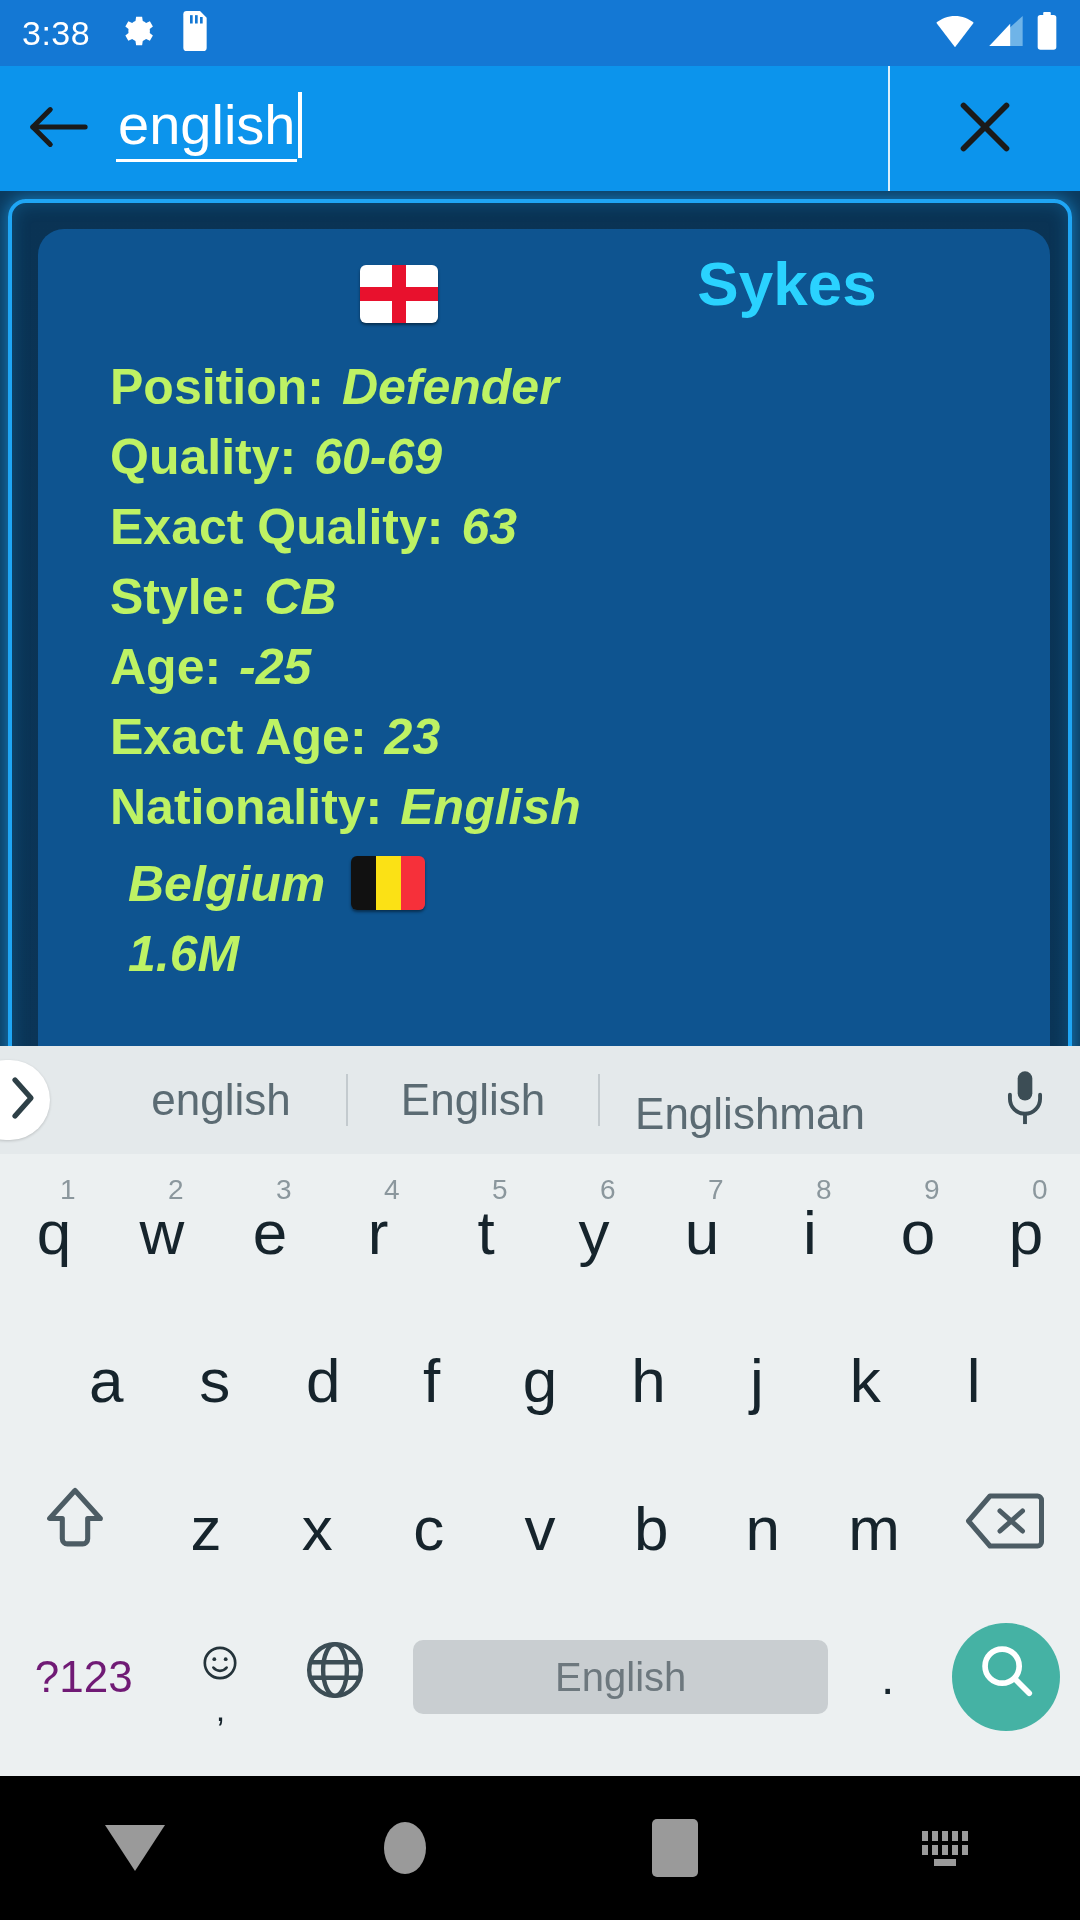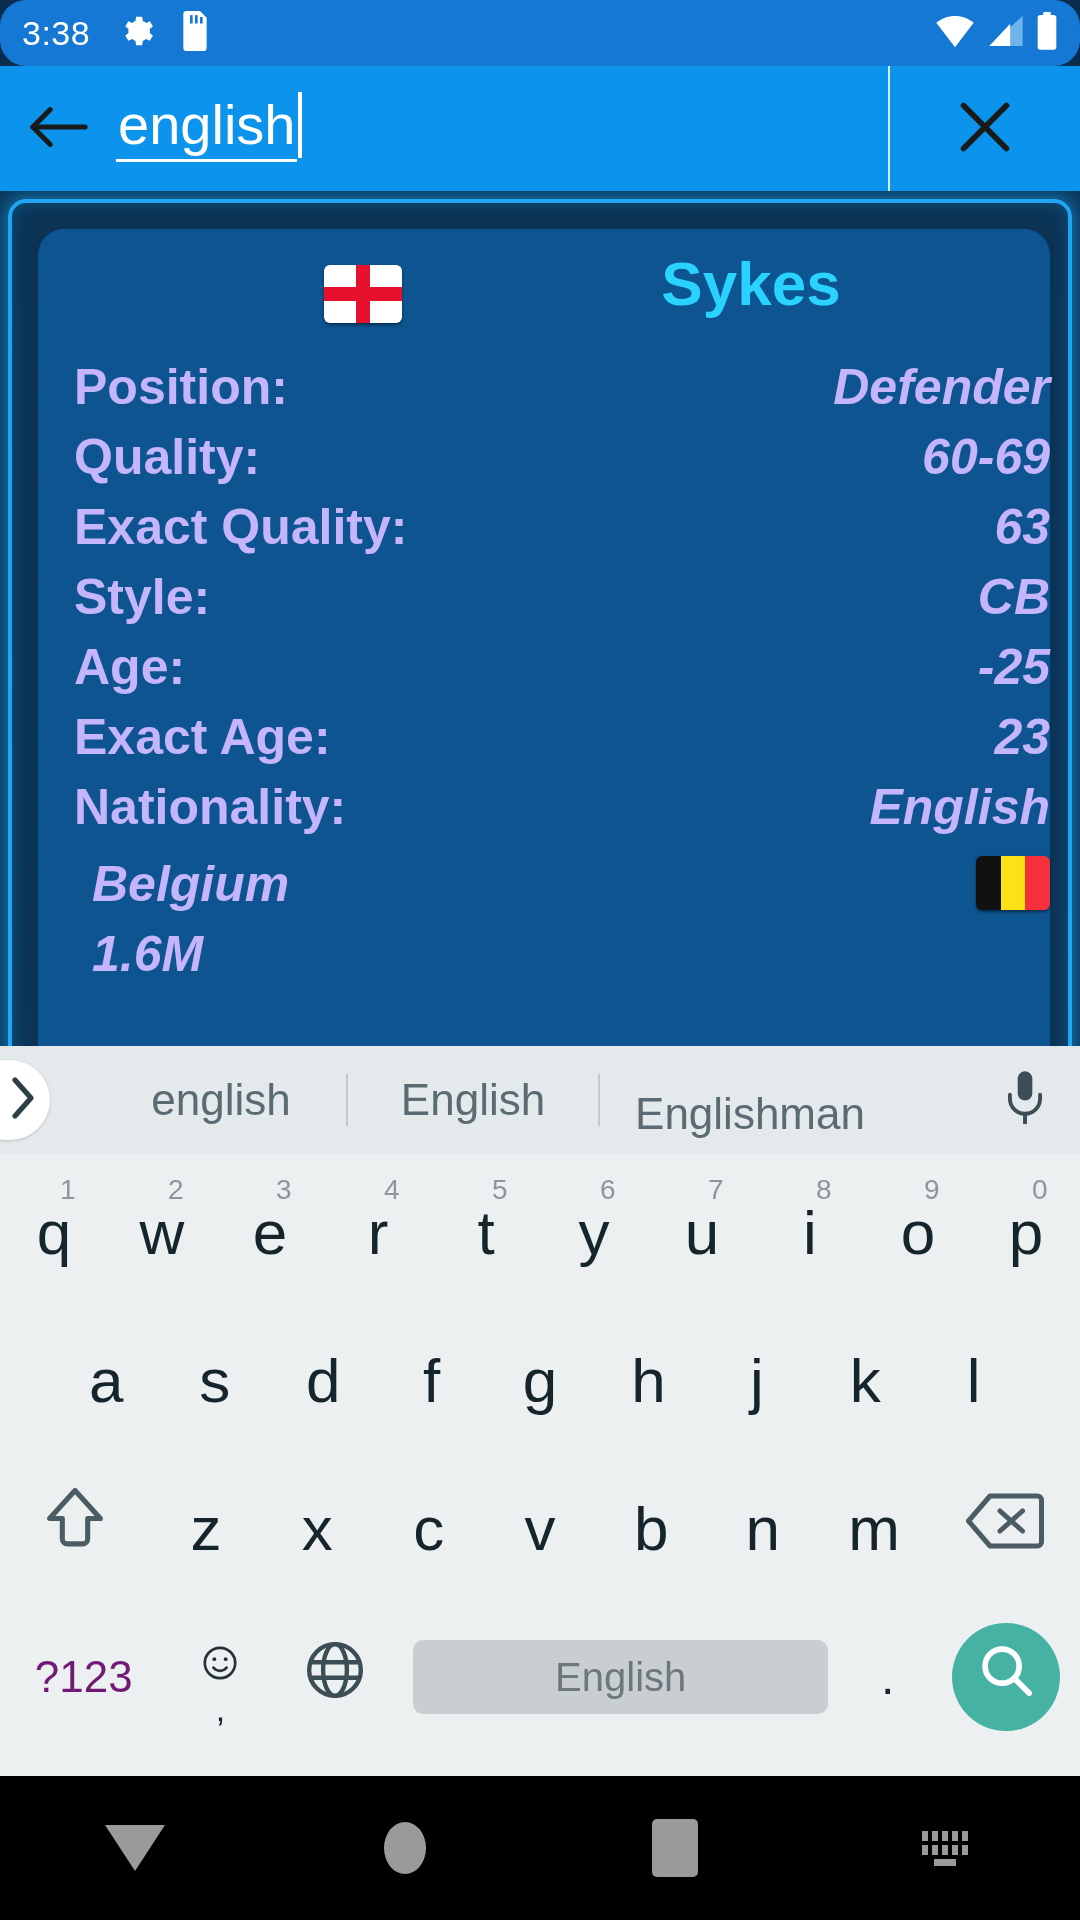--- a/index.html
+++ b/index.html
@@ -7,21 +7,21 @@
     width:1080px; height:1920px;
     background:#000;
     font-family:"Liberation Sans", sans-serif;
     overflow:hidden;
   }
   .screen { position:relative; width:1080px; height:1920px; background:#0b2d4d; }
 
   
   .statusbar {
     position:absolute; top:0; left:0; width:1080px; height:66px;
-    background:#1478d4; display:flex; align-items:center; padding:0 22px;border-radius:26px;
+    background:#1478d4; display:flex; align-items:center; padding:0 22px;
   }
   .sb-time { color:#fff; font-size:34px; font-weight:400; letter-spacing:.5px; }
   .sb-icon { margin-left:26px; display:inline-block; }
   .sb-right { margin-left:auto; display:flex; align-items:center; gap:10px; }
 
   
   .searchbar {
     position:absolute; top:66px; left:0; width:1080px; height:125px;
     background:#0c94ec; display:flex; align-items:center;
   }
@@ -51,39 +51,40 @@
     border:4px solid #1fa6f5;
     border-radius:18px;
     background:linear-gradient(180deg,#0a3354 0%, #0b3557 100%);
     box-shadow:0 0 16px 2px rgba(31,166,245,.55), inset 0 0 18px rgba(31,166,245,.25);
     overflow:hidden;
   }
   .card-inner {
     position:absolute; top:26px; left:26px; width:1012px; height:860px;
     background:#0e5490;
     border-radius:26px;
+    padding-left:36px;
   }
   .card-head {
     position:relative; height:120px; display:flex; align-items:center;
   }
   .flag-eng {
     position:absolute; left:286px; top:36px;
     width:78px; height:58px; border-radius:6px; overflow:hidden;
     background:#fff; box-shadow:0 2px 3px rgba(0,0,0,.45);
   }
   .flag-eng .bar-h { position:absolute; left:0; top:22px; width:78px; height:14px; background:#e8112d; }
   .flag-eng .bar-v { position:absolute; top:0; left:32px; width:14px; height:58px; background:#e8112d; }
   .player-name {
     position:absolute; left:548px; top:24px; width:330px; text-align:center;
     color:#2ad2ff; font-size:62px; font-weight:bold; line-height:1;
   }
   .rows { padding:8px 0 0 36px; }
   .row {
-    display:flex; align-items:baseline; color:#c4b5fd;
-    font-size:50px; line-height:1.2; margin-bottom:10px; white-space:nowrap;justify-content:space-between;
+    display:flex; align-items:baseline; color:#bef264;
+    font-size:50px; line-height:1.2; margin-bottom:10px; white-space:nowrap;
   }
   .row .lbl { font-weight:bold; }
   .row .val { font-weight:bold; font-style:italic; margin-left:18px; }
   .flag-bel {
     display:inline-block; width:74px; height:54px; margin-left:26px;
     border-radius:6px; overflow:hidden; position:relative; top:9px;
     box-shadow:0 2px 3px rgba(0,0,0,.45);
   }
   .flag-bel i { position:absolute; top:0; width:24.667px; height:54px; display:block; }
   .flag-bel .b1 { left:0; background:#111111; }

